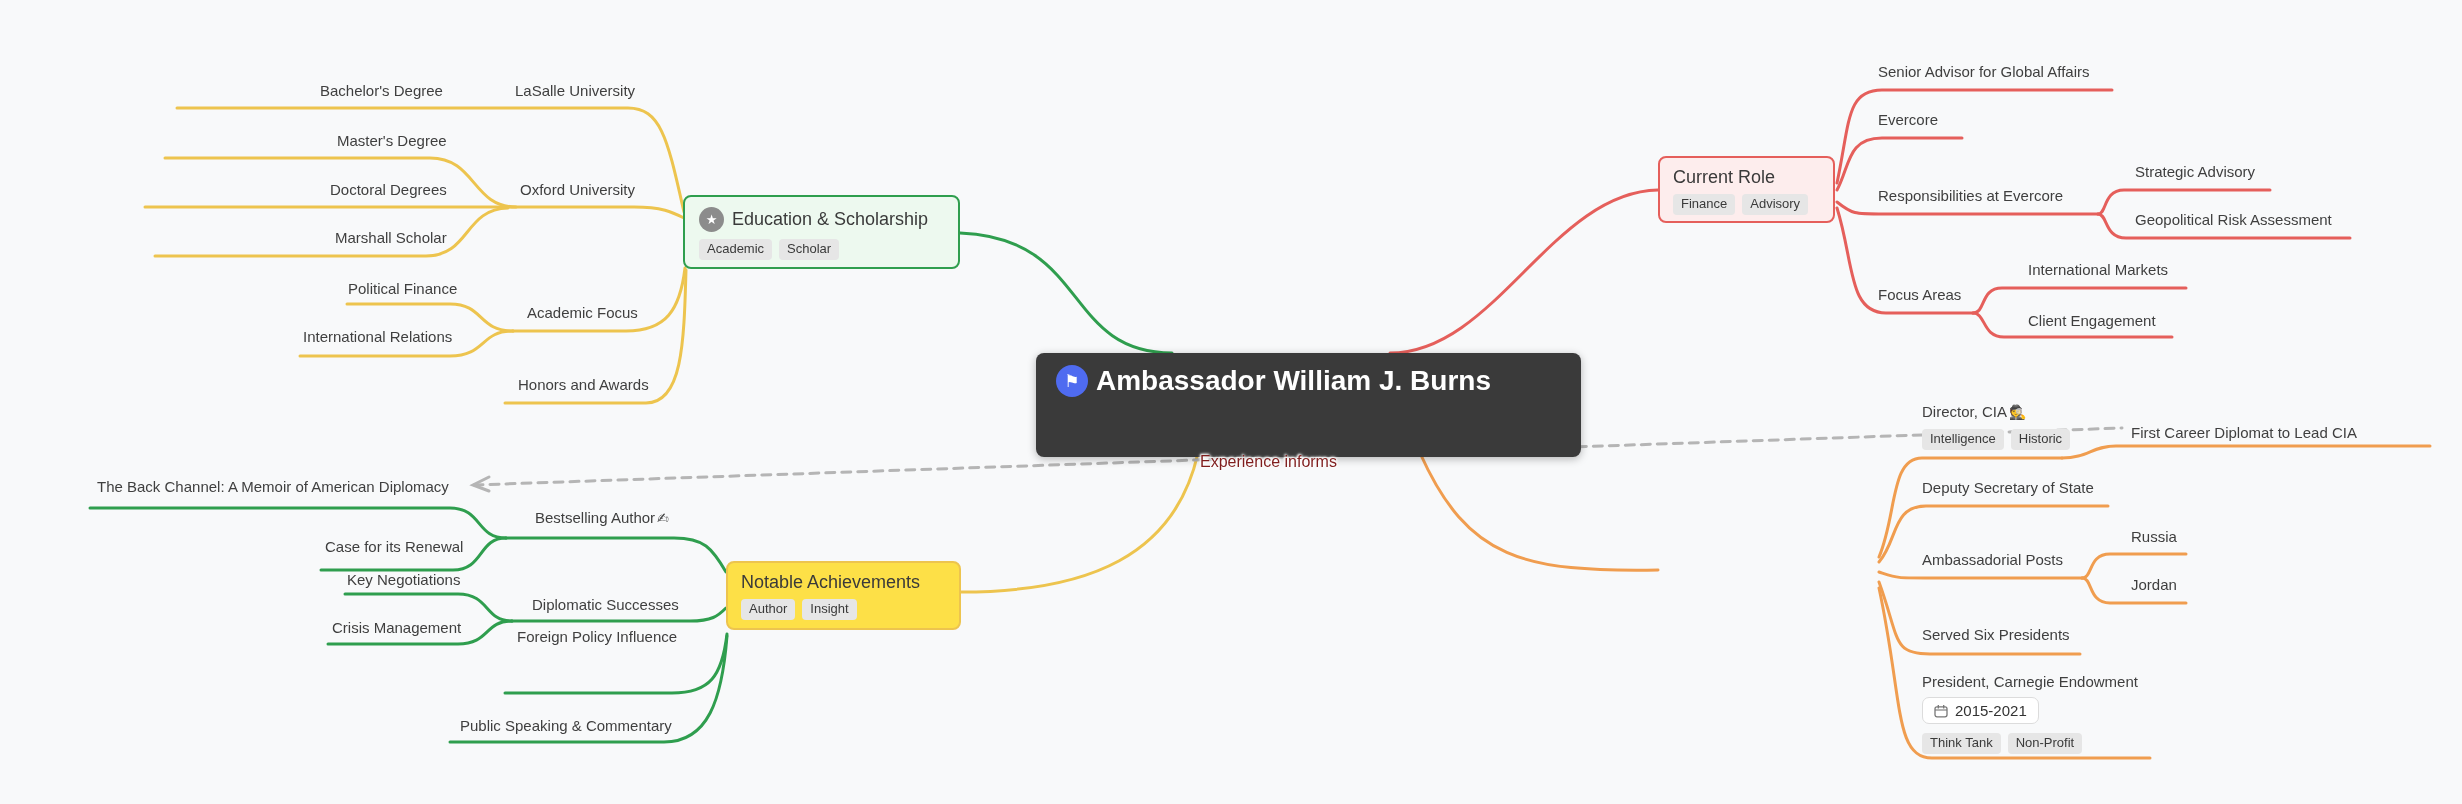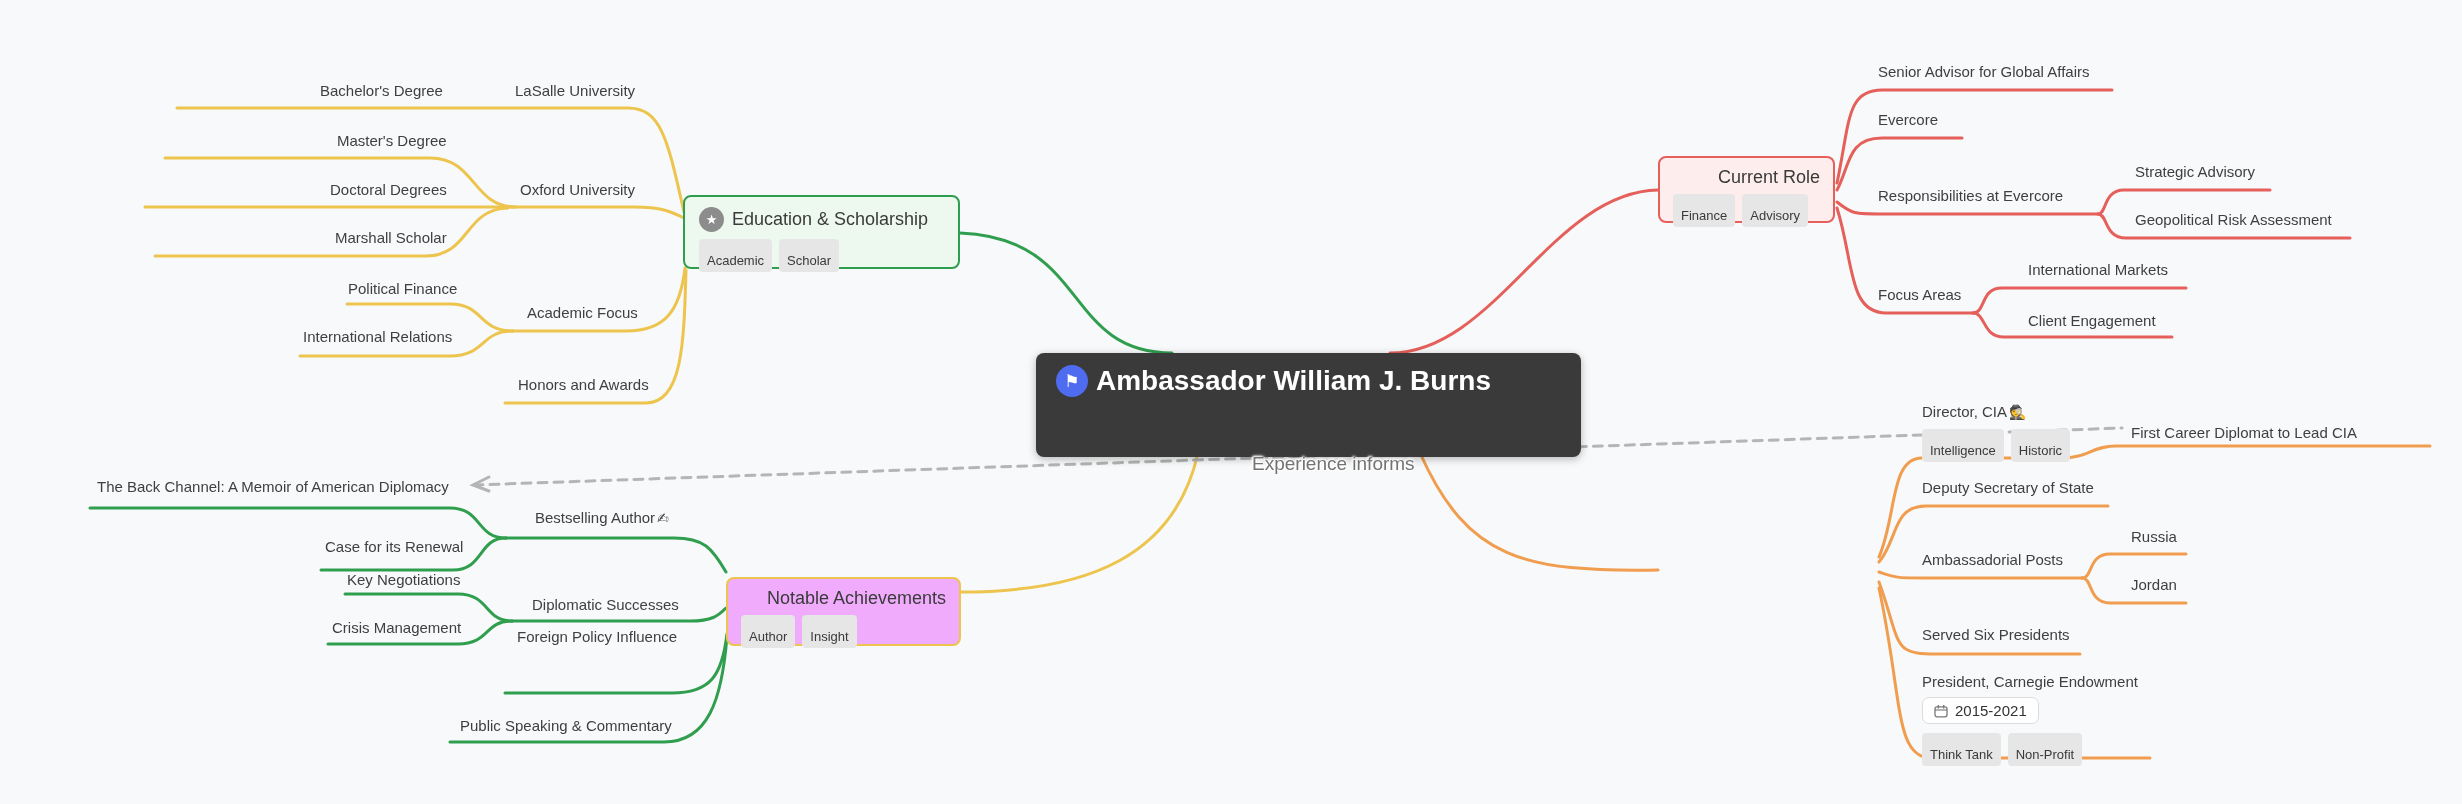--- a/index.html
+++ b/index.html
@@ -11,54 +11,54 @@
   #links{position:absolute;left:0;top:0;}
   #links path{fill:none;stroke-width:3;stroke-linecap:round;}
   .lbl{
     position:absolute;font-size:15px;color:#3f3f3f;white-space:nowrap;
     line-height:1.1;
   }
   .emoji{font-size:14px;margin-left:2px;}
   .tagrow{position:absolute;display:flex;gap:7px;}
   .tag{
     background:#e6e6e6;color:#3a3a3a;border-radius:4px;
-    padding:14px 8px 3px 8px;font-size:13px;line-height:1.2;white-space:nowrap;
+    padding:2px 8px 3px 8px;font-size:13px;line-height:1.2;white-space:nowrap;
   }
   .node{position:absolute;border-radius:8px;box-sizing:border-box;}
   .node .title{font-size:18px;color:#3a3a3a;white-space:nowrap;}
-  .node .inner{padding:10px 14px;display:flex;flex-direction:column;gap:7px;text-align:right;}
+  .node .inner{padding:10px 14px;display:flex;flex-direction:column;gap:7px;}
   .titlerow{display:flex;align-items:center;gap:8px;}
   .circle-icon{
     display:flex;align-items:center;justify-content:center;
     border-radius:50%;color:#fff;flex:0 0 auto;
   }
   
   #root-node{
     left:1036px;top:353px;width:545px;height:104px;background:#3a3a3a;
     box-shadow:0 2px 8px rgba(0,0,0,.28);border-radius:8px;
   }
   #root-node .inner{padding:12px 20px;gap:6px;}
   #root-node .title{font-size:28px;font-weight:bold;color:#ffffff;}
   #root-node .circle-icon{width:32px;height:32px;background:#4f6bf0;font-size:17px;}
   
   #edu-node{left:683px;top:195px;width:277px;height:74px;background:#edf9ef;border:2px solid #2f9e4e;}
   #edu-node .circle-icon{width:25px;height:25px;background:#8c8c8c;font-size:13px;}
   #cur-node{left:1658px;top:156px;width:177px;height:67px;background:#fdeded;border:2px solid #e55f5b;}
-  #not-node{left:726px;top:561px;width:235px;height:69px;background:#f0abfc;border:2.5px solid #edc44e;margin-top:16px;}
+  #not-node{left:726px;top:561px;width:235px;height:69px;background:#fde047;border:2.5px solid #edc44e;}
   #dis-node{left:1658px;top:535px;width:220px;height:70px;background:#fdf3e6;border:2px solid #f09d4f;}
   #cur-node .inner,#not-node .inner,#dis-node .inner{padding:9px 13px;gap:6px;}
   
   #president-date{
     position:absolute;left:1922px;top:697px;display:flex;align-items:center;gap:7px;
     background:#ffffff;border:1.5px solid #dcdcdc;border-radius:7px;
     padding:4px 11px;font-size:15px;color:#333;
   }
   
   #crosslink-label{
-    position:absolute;left:1252px;top:453px;font-size:19px;color:#737373;
+    position:absolute;left:1200px;top:453px;font-size:16px;color:#7f1d1d;
     text-shadow:0 0 3px #fff,0 0 3px #fff,0 0 4px #fff,1px 1px 2px #fff,-1px -1px 2px #fff;
     white-space:nowrap;
   }
 </style>
 </head>
 <body>
 
 <div id="canvas">
 
   <svg id="links" width="2462" height="804">

